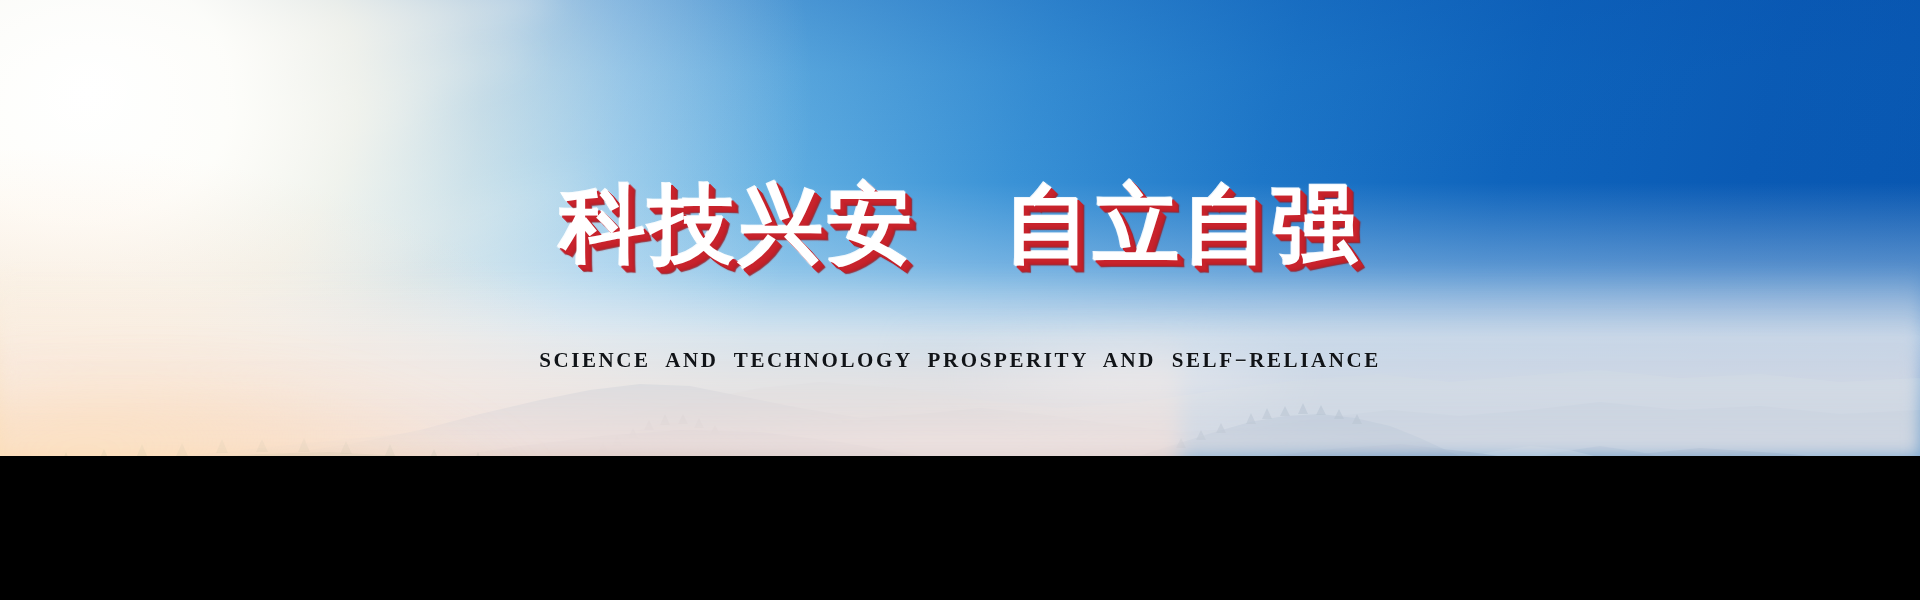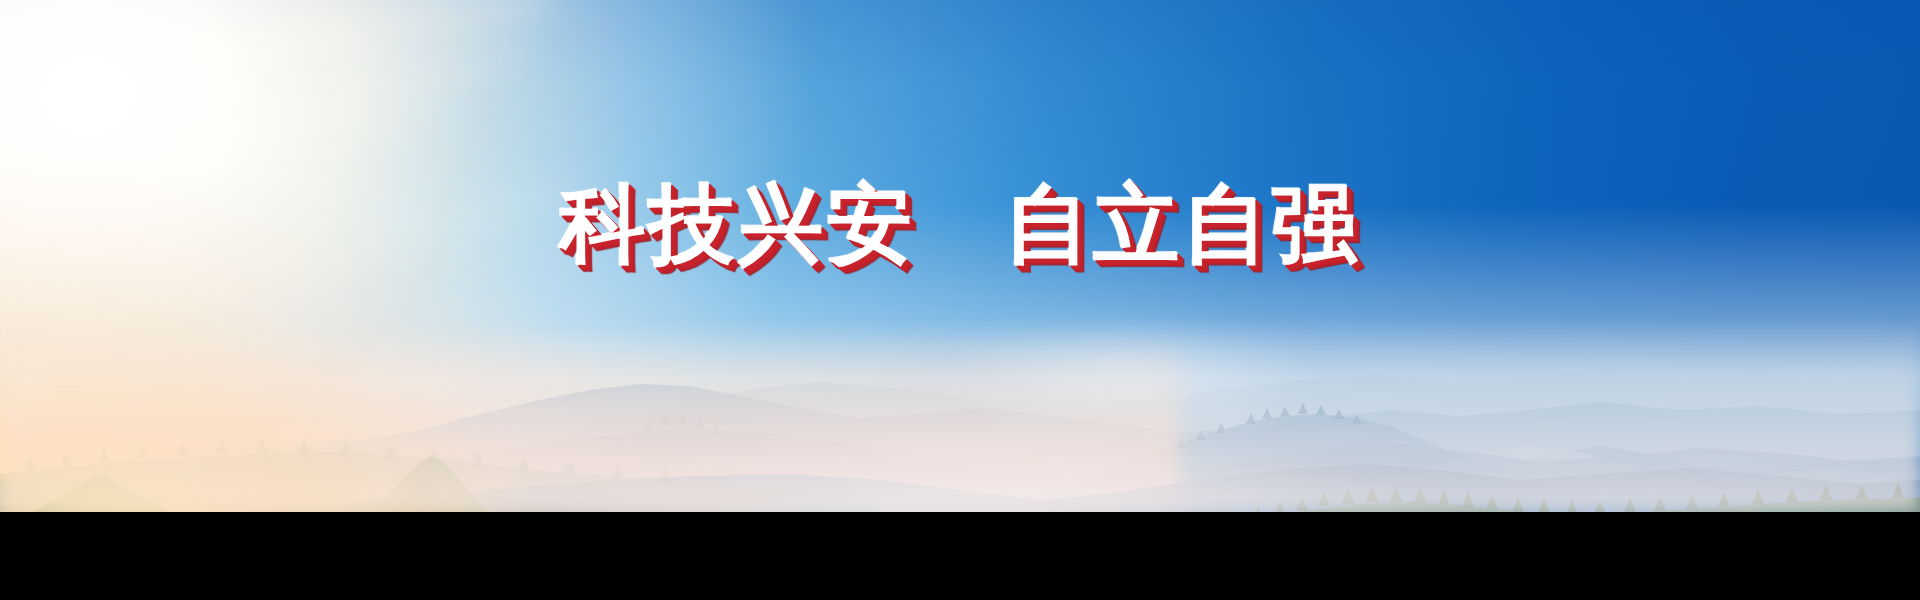--- a/index.html
+++ b/index.html
@@ -1,17 +1,17 @@
 <!DOCTYPE html>
 <html><head>
 <meta charset="utf-8">
 <style>
   html,body{margin:0;padding:0;background:#000;}
   #banner{
-    position:relative;width:1920px;height:512px;overflow:hidden;
+    position:relative;width:1920px;height:456px;overflow:hidden;
     font-family:"Liberation Sans",sans-serif;
   }
   
   .sky-base{position:absolute;inset:0;
     background:linear-gradient(105deg,
       #eef6fb 0%, #dfeef8 8%, #bfe0f3 18%, #93cbec 28%,
       #63b0e2 40%, #3a92d6 52%, #1e77c8 64%, #0f64bc 76%,
       #0a5ab4 88%, #0856b0 100%);}
   .sky-vert{position:absolute;inset:0;
     background:linear-gradient(to bottom,
@@ -288,14 +288,17 @@
               background:radial-gradient(ellipse at 50% 50%,rgba(246,248,252,.80) 0%,rgba(240,245,252,.34) 52%,rgba(255,255,255,0) 80%);"></div>
   <div class="fog-sheet"></div>
 
   <div class="fog" style="left:-220px;top:380px;width:760px;height:300px;
               background:radial-gradient(ellipse at 40% 45%,rgba(255,232,186,.78) 0%,rgba(255,216,168,.44) 38%,rgba(255,255,255,0) 72%);"></div>
 
   <div class="txt-block" id="headline-wrap">
     <div class="headline">科技兴安　自立自强</div>
   </div>
 
+  <div class="txt-block" id="subtitle-wrap">
+    <div class="subtitle">SCIENCE  AND  TECHNOLOGY  PROSPERITY  AND  SELF−RELIANCE</div>
+  </div>
 
 </div>
 
 </body></html>

